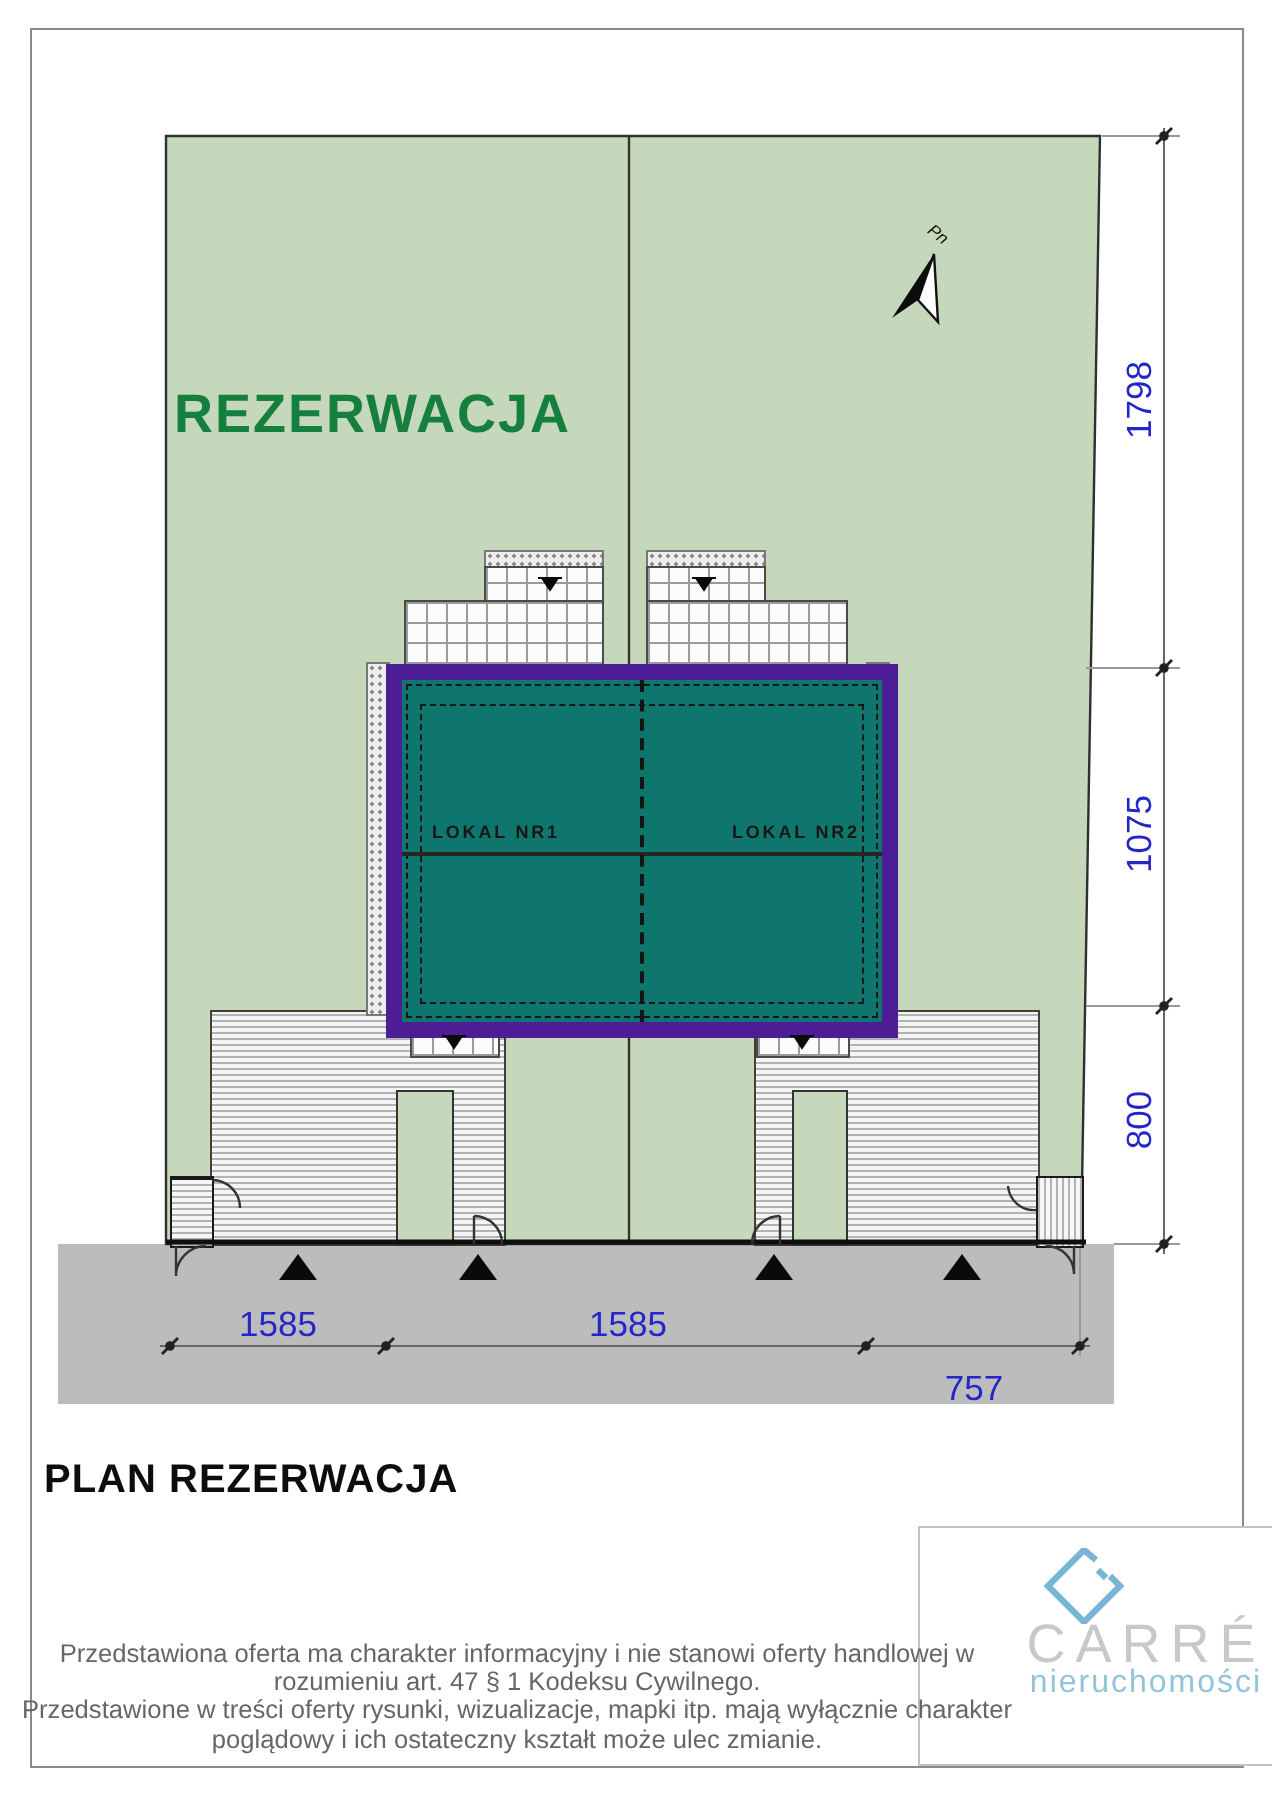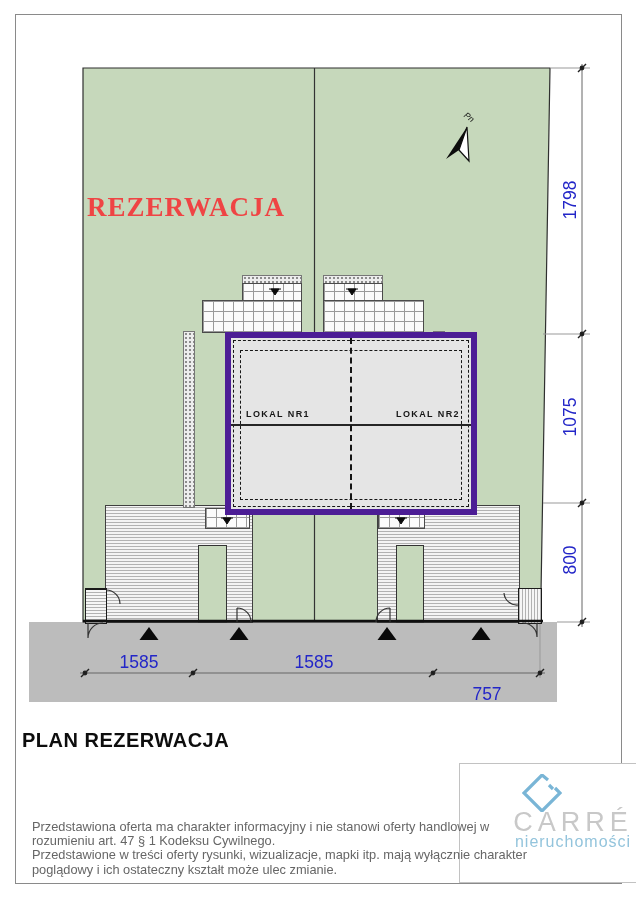--- a/index.html
+++ b/index.html
@@ -19,36 +19,36 @@
     background-image:repeating-linear-gradient(0deg,#b2b2b2 0,#b2b2b2 1px,transparent 1px,transparent 3px);
     border:1px solid #3f3f3f;z-index:2;}
   .hatch-v{background-color:#f6f6f6;
     background-image:repeating-linear-gradient(90deg,#b2b2b2 0,#b2b2b2 1px,transparent 1px,transparent 3px);
     border:1.5px solid #1a1a1a;z-index:3;}
   .stipple{background-color:#ededed;
     background-image:radial-gradient(#8c8c8c 0.8px,transparent 1px);
     background-size:4px 4px;border:1px solid #777;z-index:2;}
   .walkway{background:#c6d8bb;border:1px solid #333;z-index:3;}
   
-  .building{left:193px;top:332px;width:240px;height:171px;background:#e5e5e5;border:6px solid #4c1d95;z-index:3;margin-left:32px;}
+  .building{left:193px;top:332px;width:240px;height:171px;background:#0f766e;border:8px solid #4c1d95;z-index:3;}
   .b-dash-outer{left:2px;top:2px;right:2px;bottom:2px;border:1px dashed #161616;}
   .b-dash-inner{left:9px;top:12px;right:9px;bottom:9px;border:1px dashed #161616;}
   .b-mid{left:0;right:0;top:86px;height:2px;background:#262626;}
   .b-center-dash{left:119px;top:0;bottom:0;width:0;border-left:2px dashed #141414;}
   .lokal-label{color:#161616;font-size:9px;font-weight:700;letter-spacing:1.4px;white-space:nowrap;z-index:4;}
   
-  .rezerwacja{left:87px;top:192px;font-family:Liberation Serif, serif;font-weight:700;
-    font-size:27px;letter-spacing:1px;color:#ef4444;white-space:nowrap;z-index:5;}
+  .rezerwacja{left:87px;top:192px;font-family:Liberation Sans, sans-serif;font-weight:700;
+    font-size:27px;letter-spacing:1px;color:#15803d;white-space:nowrap;z-index:5;}
   .pn-label{left:464px;top:112px;font-size:8.5px;font-style:italic;color:#111;
     transform:rotate(38deg);z-index:5;}
   .dim{color:#2326c8;font-size:17.5px;white-space:nowrap;z-index:5;}
   .dim-v{transform:translate(-50%,-50%) rotate(-90deg);}
   .dim-h{transform:translate(-50%,0);}
   .plan-title{left:22px;top:729px;font-size:20px;font-weight:700;letter-spacing:0.5px;color:#0d0d0d;z-index:7;white-space:nowrap;}
-  .disclaimer{left:32px;top:820px;z-index:7;color:#666;font-size:12.8px;line-height:14.2px;}
+  .disclaimer{left:11px;top:820px;z-index:7;color:#666;font-size:12.8px;line-height:14.2px;text-align:center;}
   .disclaimer div{white-space:nowrap;}
   
   .logo-box{left:459px;top:763px;width:162px;height:118px;background:#fff;border:1px solid #c2c2c2;z-index:4;text-align:center;padding-left:32px;}
   .logo-brand{margin-top:45px;color:#c8c8c8;font-size:27px;letter-spacing:5px;line-height:26px;}
   .logo-tagline{color:#93c4dc;font-size:16px;letter-spacing:1px;line-height:13px;}
 </style>
 </head>
 <body>
 
 <div id="stage">

